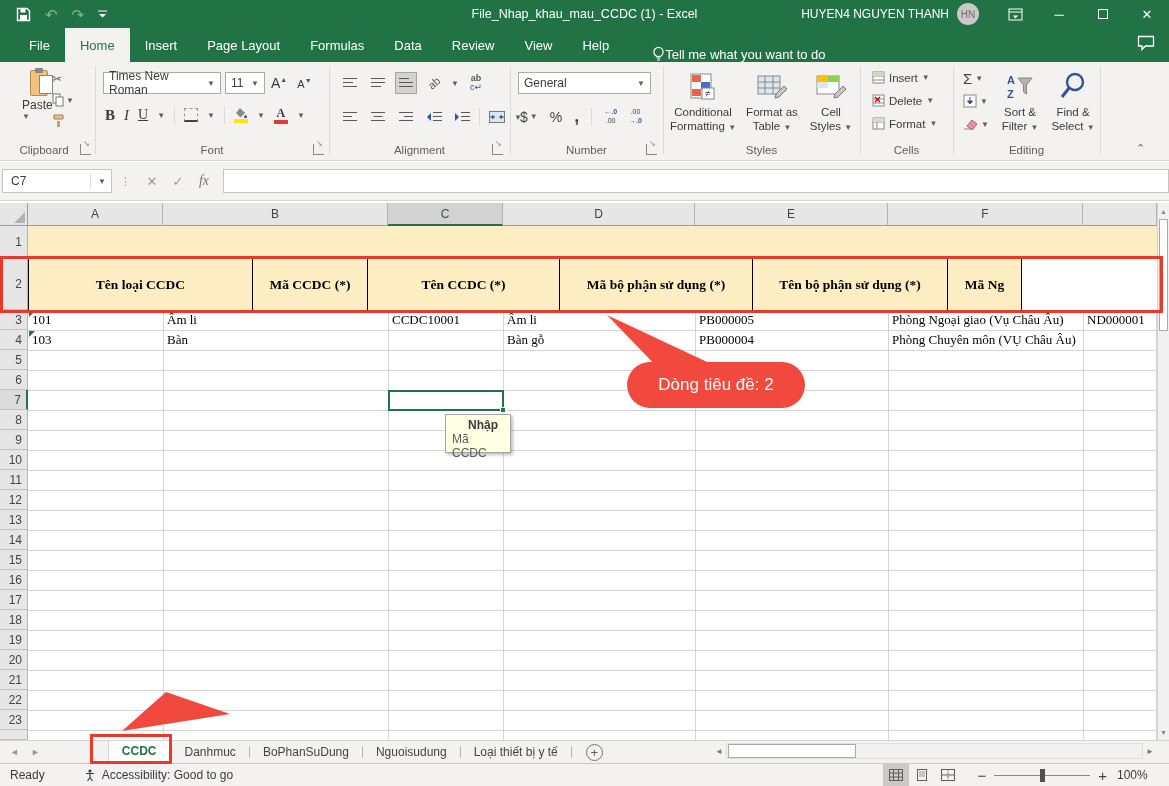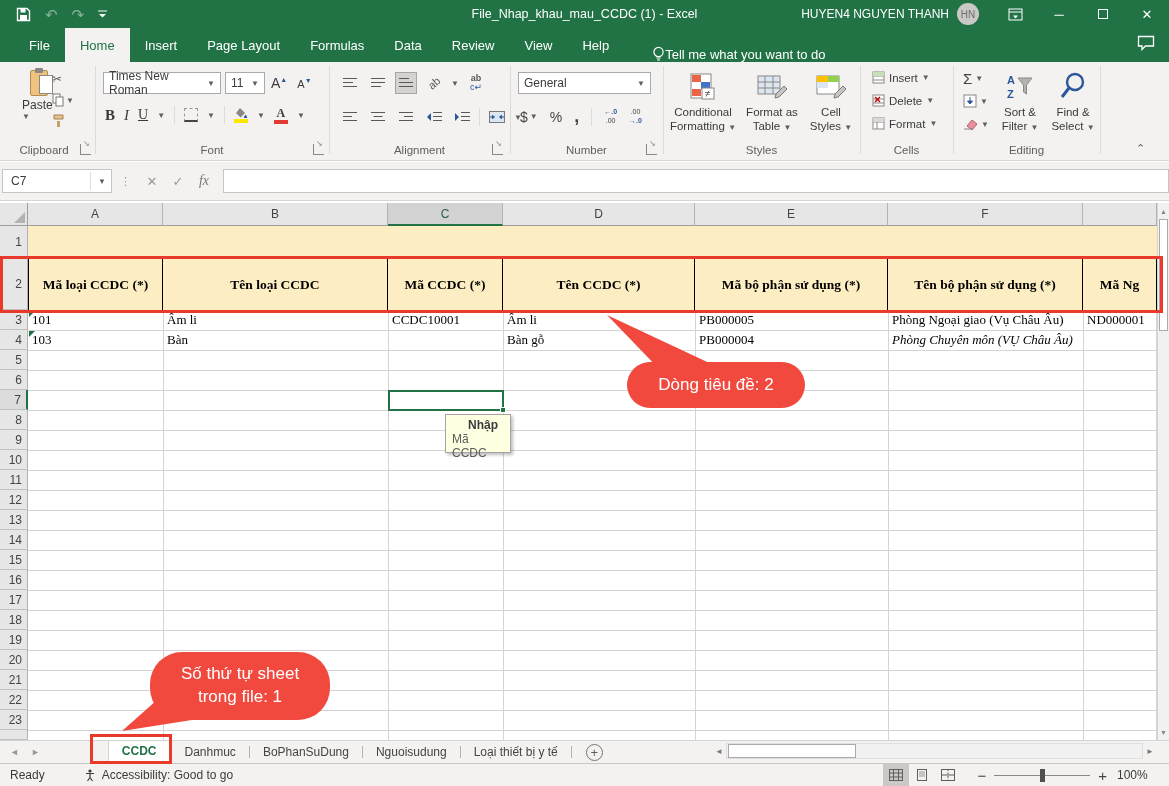--- a/index.html
+++ b/index.html
@@ -550,21 +550,20 @@
       <div class="rowhdr" style="height: 20px;">19</div>
       <div class="rowhdr" style="height: 20px;">20</div>
       <div class="rowhdr" style="height: 20px;">21</div>
       <div class="rowhdr" style="height: 20px;">22</div>
       <div class="rowhdr" style="height: 20px;">23</div>
       <div class="rowhdr" style="height: 10px;"></div>
     </div>
   <div id="data-pane">
     <div id="row1-band"></div>
     <div id="header-row">
-        <div class="hcell" style="width: 135px;">Mã loại CCDC (*)</div>
         <div class="hcell" style="width: 225px;">Tên loại CCDC</div>
         <div class="hcell" style="width: 115px;">Mã CCDC (*)</div>
         <div class="hcell" style="width: 192px;">Tên CCDC (*)</div>
         <div class="hcell" style="width: 193px;">Mã bộ phận sử dụng (*)</div>
         <div class="hcell" style="width: 195px;">Tên bộ phận sử dụng (*)</div>
         <div class="hcell" style="width: 74px;">Mã Ng</div>
       </div>
     <div id="gridlines">
         <div class="vline" style="left: 135px;"></div>
         <div class="vline" style="left: 360px;"></div>
@@ -601,21 +600,21 @@
         <div class="dcell" style="left: 361px; top: 84px; width: 114px;">CCDC10001</div>
         <div class="dcell" style="left: 476px; top: 84px; width: 191px;">Âm li</div>
         <div class="dcell" style="left: 668px; top: 84px; width: 192px;">PB000005</div>
         <div class="dcell" style="left: 861px; top: 84px; width: 194px;">Phòng Ngoại giao (Vụ Châu Âu)</div>
         <div class="dcell" style="left: 1056px; top: 84px; width: 73px;">ND000001</div>
         <div class="errtri" style="left: 1px; top: 85px;"></div>
         <div class="dcell" style="left: 1px; top: 104px; width: 134px;">103</div>
         <div class="dcell" style="left: 136px; top: 104px; width: 224px;">Bàn</div>
         <div class="dcell" style="left: 476px; top: 104px; width: 191px;">Bàn gỗ</div>
         <div class="dcell" style="left: 668px; top: 104px; width: 192px;">PB000004</div>
-        <div class="dcell" style="left: 861px; top: 104px; width: 194px; font-style: italic;">Phòng Chuyên môn (VỤ Châu Âu)</div>
+        <div class="dcell" style="left: 861px; top: 104px; width: 194px;">Phòng Chuyên môn (VỤ Châu Âu)</div>
         <div class="errtri" style="left: 1px; top: 105px;"></div>
       </div>
     <div id="sel-c7">
         <div class="handle"></div>
       </div>
   </div>
   <div id="vscroll">
     <span class="varr" style="top:1px;">▲</span>
     <div id="vthumb"></div>
     <span class="varr" style="bottom:1px;">▼</span>
@@ -692,18 +691,14 @@
 <div id="overlay">
   <div id="red-row2"></div>
   <div id="red-tab"></div>
   <svg id="tails" width="1169" height="786" viewBox="0 0 1169 786">
     <polygon points="607,315 662,372 720,368" fill="#f2493f"></polygon>
     <polygon points="122,731 166,692 230,714" fill="#f2493f"></polygon>
   </svg>
   <div id="callout1" class="callout">
       <span>Dòng tiêu đề: 2</span>
     </div>
-  <div id="callout2" class="callout">
-      <span>Số thứ tự sheet</span>
-      <span>trong file: 1</span>
-    </div>
   <div id="tooltip"><b>Nhập</b><span>Mã CCDC</span></div>
 </div>
 
 </body></html>

